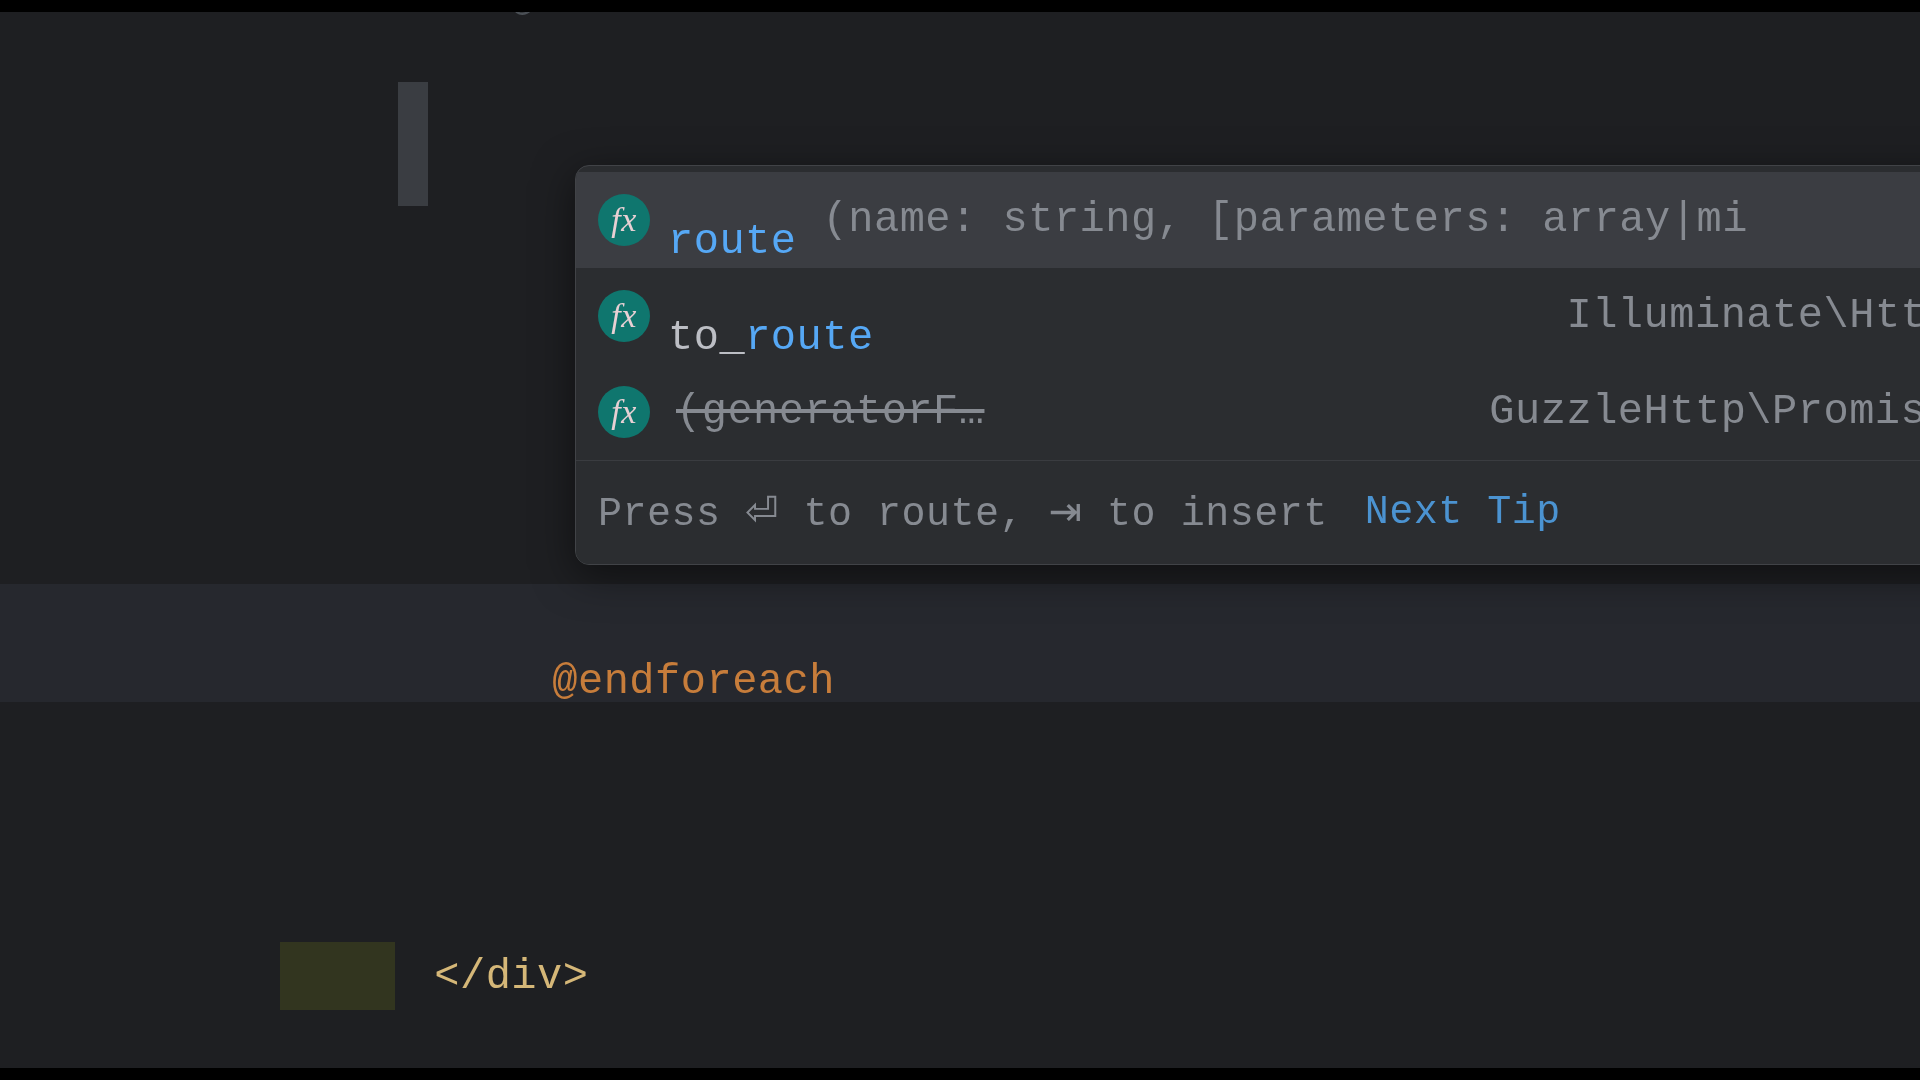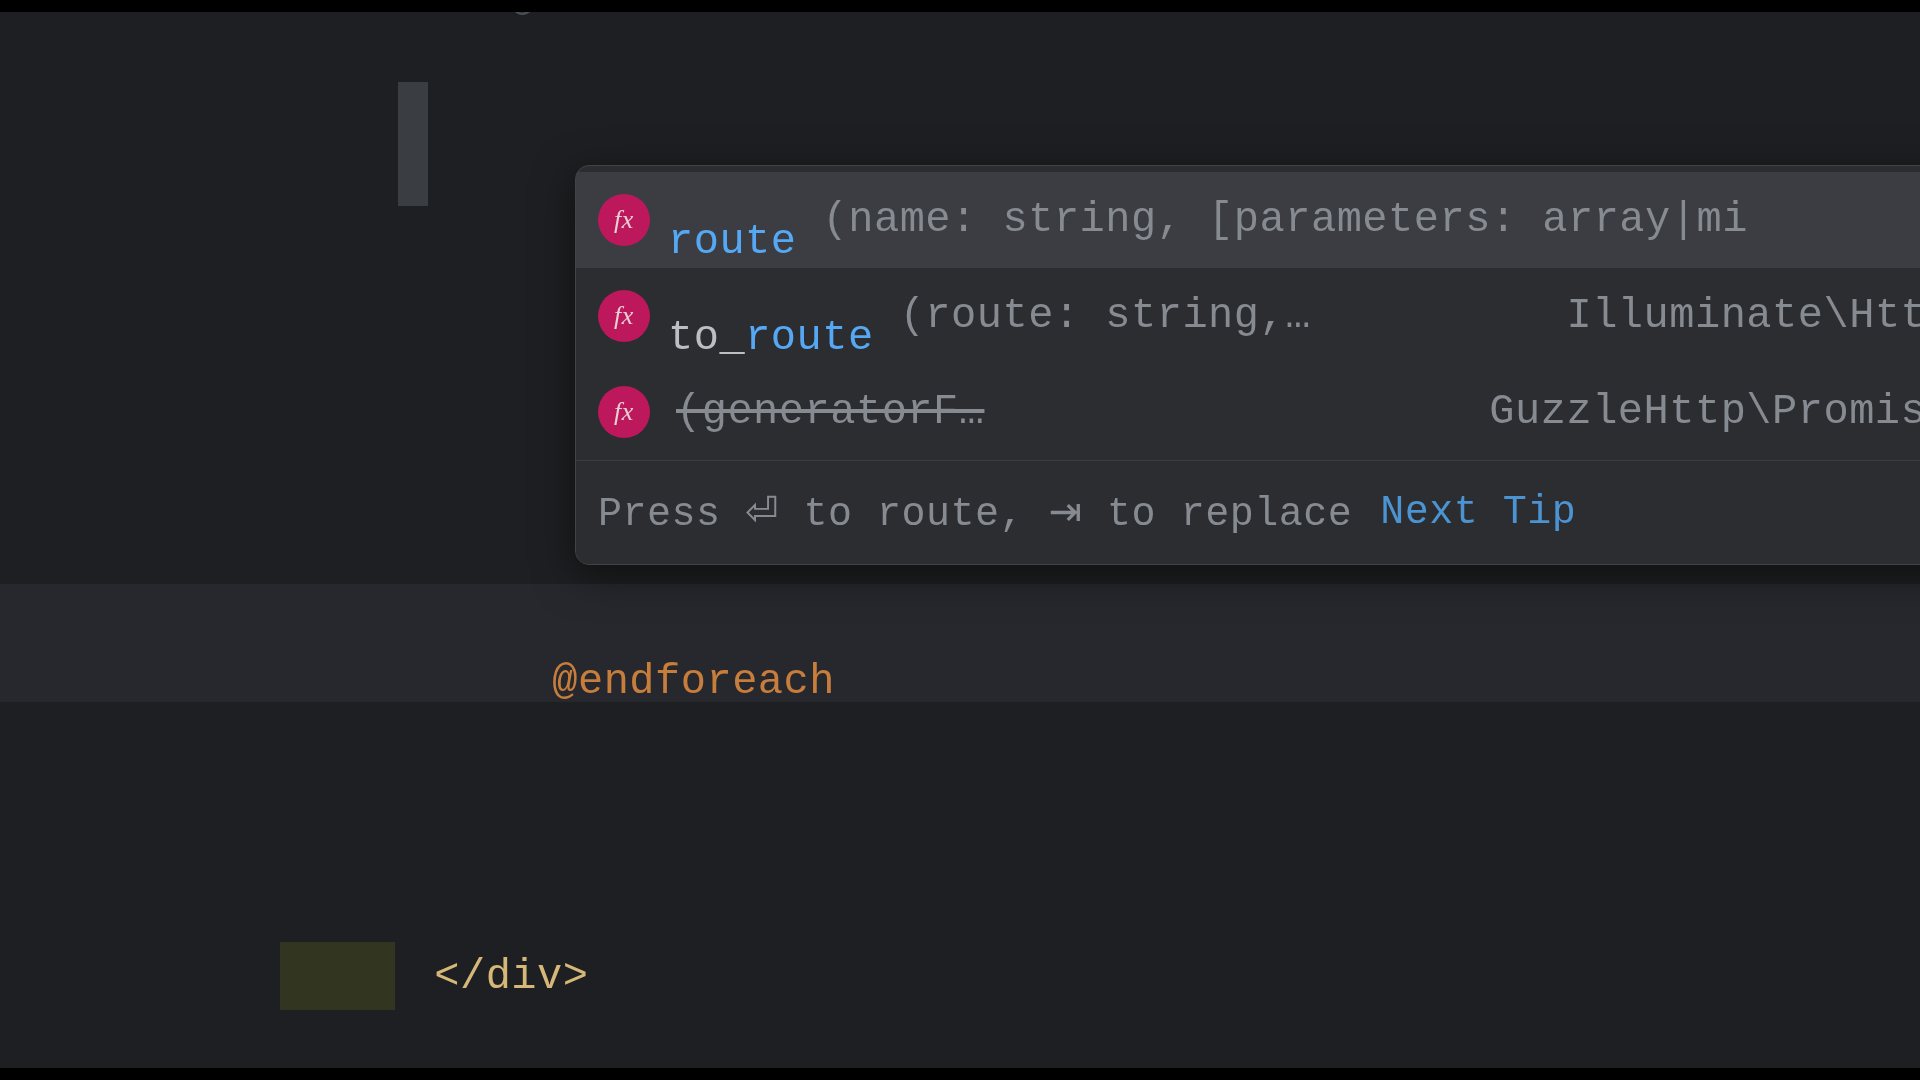--- a/index.html
+++ b/index.html
@@ -95,26 +95,26 @@
     overflow: hidden;
   }
   .popup-row.selected {
     background: #3b3d42;
   }
   .fx-icon {
     flex: 0 0 52px;
     width: 52px;
     height: 52px;
     border-radius: 50%;
-    background: #be185d;
+    background: #0f766e;
     color: #e8d0d4;
     display: flex;
     align-items: center;
     justify-content: center;
-    font-size: 26px;
+    font-size: 34px;
     font-style: italic;
     font-family: serif;
     font-weight: 500;
   }
   .popup-name { color: #bcbec4; margin-top: 44px; }
   .popup-name .match { color: #56a8f5; }
   .popup-name .strike { text-decoration: line-through; }
   .popup-name .strike.match { color: #56a8f5; }
   .popup-sig  { color: #868a91; margin-left: 8px; }
   .popup-sig.strike { text-decoration: line-through; }
@@ -124,21 +124,21 @@
     display: flex;
     align-items: center;
     height: 104px;
     padding: 0 22px;
     background: #2b2d30;
     border-top: 1px solid #3a3c40;
     gap: 12px;
     font-size: 40px;
   }
   .popup-hint { color: #868a91; }
-  .popup-link { color: #4b93d1; margin-left: 16px; cursor: pointer; }
+  .popup-link { color: #4b93d1; margin-left: 25px; cursor: pointer; }
   .key-glyph { font-family: -apple-system, sans-serif; }
 
   
   .top-faded {
     position: absolute;
     top: -38px;
     left: 510px;
     color: #4a4f55;
     font-size: 42px;
     z-index: 1;
@@ -194,28 +194,27 @@
 <div class="popup">
   <div class="popup-body">
     <div class="popup-row selected">
       <div class="fx-icon">fx</div>
       <span class="popup-name"><span class="match">rout</span><span class="match">e</span></span>
         <span class="popup-sig">(name: string, [parameters: array|mi</span>
     </div>
     <div class="popup-row">
       <div class="fx-icon">fx</div>
       <span class="popup-name"><span>to_</span><span class="match">route</span></span>
-        <span class="popup-sig">(route: string,…</span>
       <span class="popup-right">Illuminate\Http</span>
     </div>
     <div class="popup-row">
       <div class="fx-icon">fx</div>
         <span class="popup-sig strike">(generatorF…</span>
       <span class="popup-right">GuzzleHttp\Promise</span>
     </div>
   </div>
   <div class="popup-footer">
     <span class="popup-hint">
-      <span>Press </span><span class="key-glyph">⏎</span><span> to route, </span><span class="key-glyph">⇥</span><span> to replace</span>
+      <span>Press </span><span class="key-glyph">⏎</span><span> to route, </span><span class="key-glyph">⇥</span><span> to insert</span>
     </span>
     <span class="popup-link">Next Tip</span>
   </div>
 </div>
 
 </body></html>

